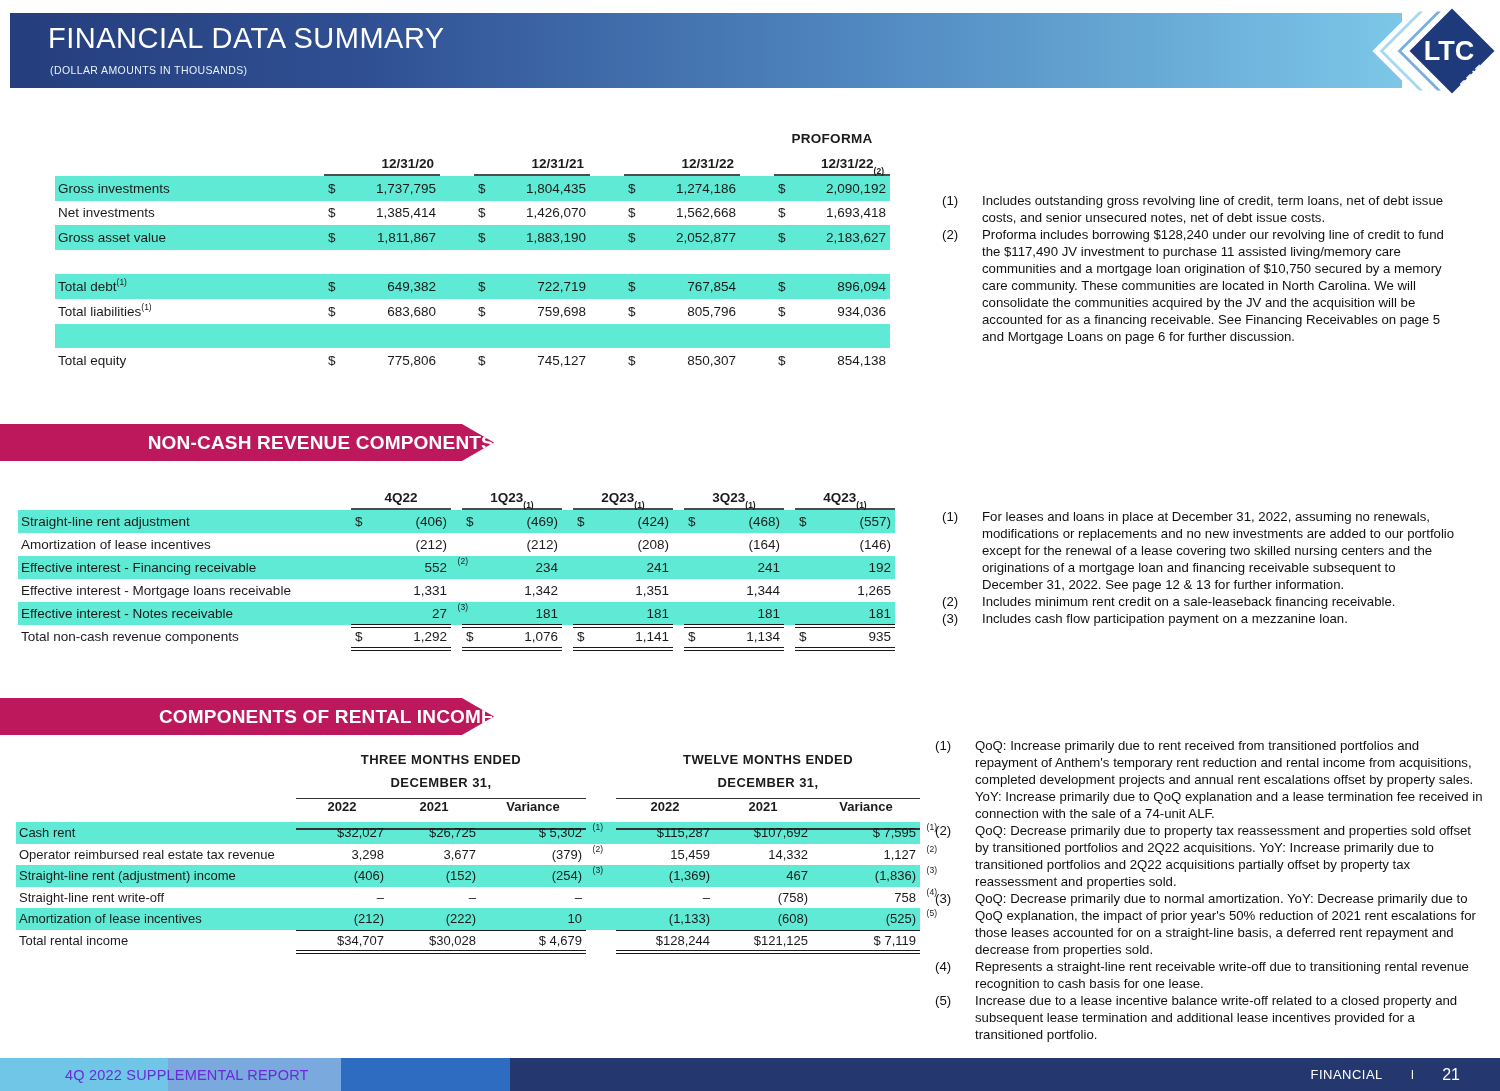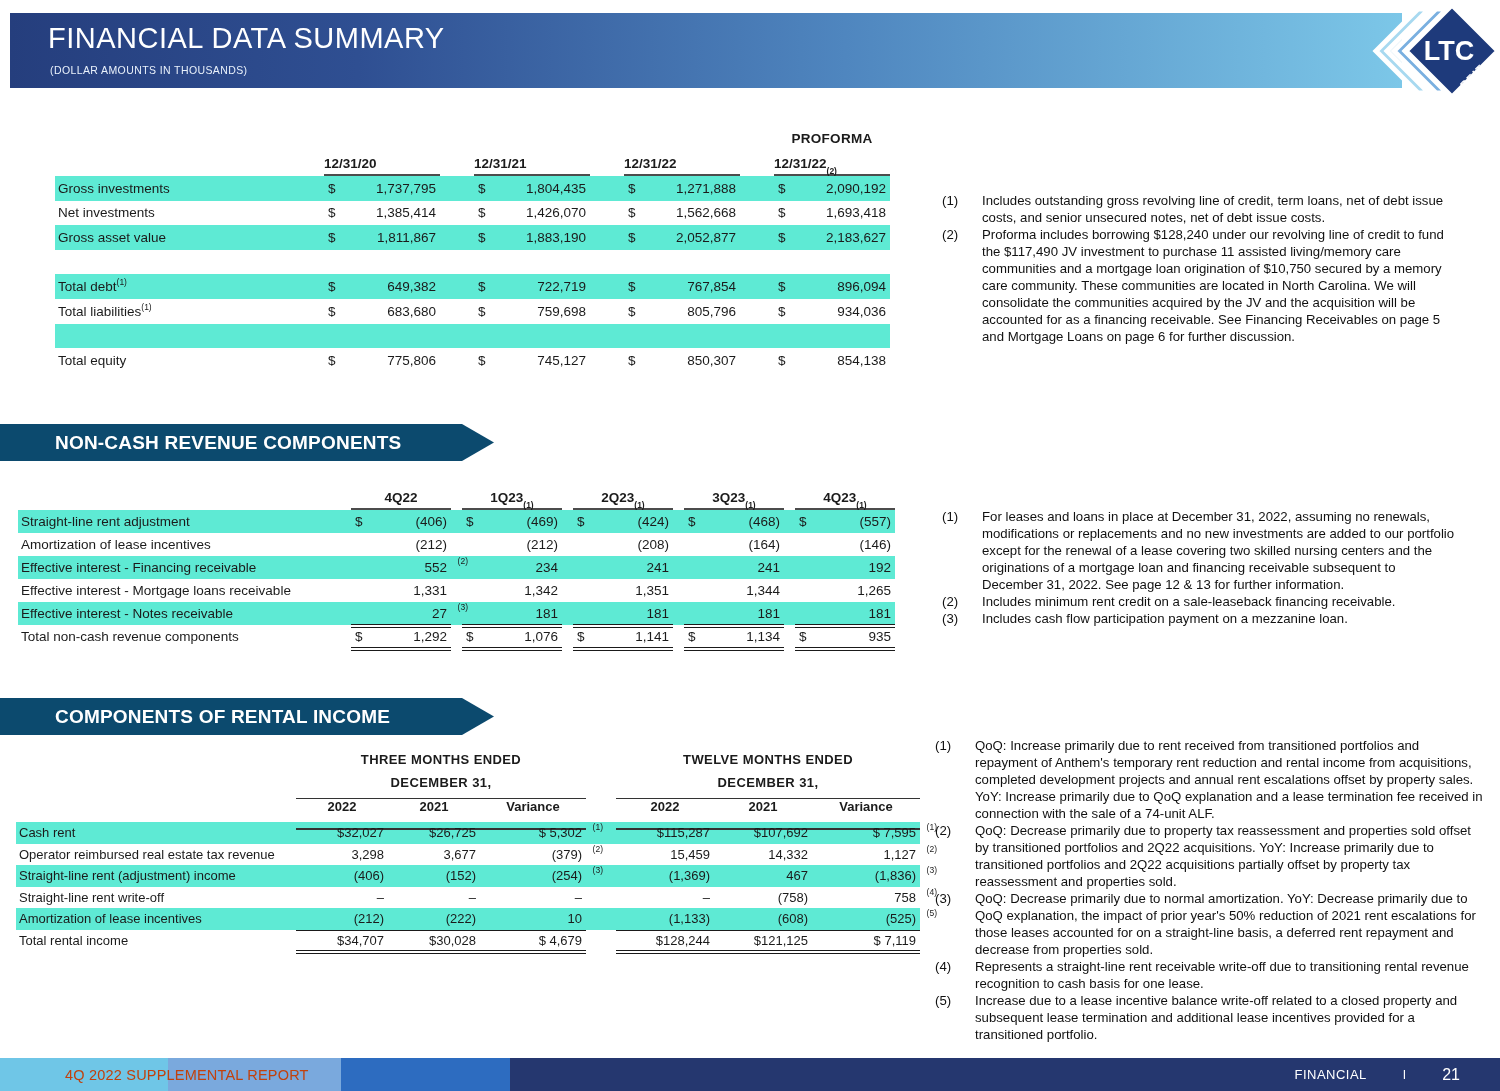--- a/index.html
+++ b/index.html
@@ -7,38 +7,38 @@
         font-family:"Liberation Sans",sans-serif;color:#1b1b1b;}
 
   
   .hdr{position:absolute;left:10px;top:13px;width:1392px;height:75px;
        background:linear-gradient(90deg,#253e7d 0%,#2f4f92 25%,#4f86bf 60%,#7cc7e8 100%);}
   .hdr-title{position:absolute;left:38px;top:9px;font-size:29px;color:#fff;font-weight:400;letter-spacing:.5px;}
   .hdr-sub{position:absolute;left:40px;top:51px;font-size:10.5px;color:#e9f1fb;letter-spacing:.4px;}
   .logo{position:absolute;left:1292px;top:0px;width:208px;height:102px;}
 
   
-  .sec{position:absolute;left:0;height:37px;width:494px;background:#0c4a6e;color:#fff;
+  .sec{position:absolute;left:0;height:37px;width:494px;background:#be185d;color:#fff;
        clip-path:polygon(0 0,462px 0,494px 50%,462px 100%,0 100%);
        display:flex;align-items:center;padding-left:55px;box-sizing:border-box;
-       font-size:19px;font-weight:700;letter-spacing:.2px;}
+       font-size:19px;font-weight:700;letter-spacing:.2px;justify-content:flex-end;}
   .sec2{top:424px;} .sec3{top:698px;}
 
   
   .tbl{position:absolute;font-size:13.5px;}
   .trow{display:grid;align-items:center;}
   .stripe{background:#5eead4;}
   .lbl{padding-left:3px;white-space:nowrap;}
   .money{position:relative;display:flex;align-items:center;height:100%;padding:0 4px;box-sizing:border-box;}
   .money .val{margin-left:auto;white-space:nowrap;}
   .money .dollar{white-space:nowrap;}
   .vsup{position:absolute;right:-17px;top:0px;font-size:8.5px;}
   sup{font-size:8.5px;vertical-align:6px;line-height:0;}
   .hcell{border-bottom:2px solid #4c4c4c;font-weight:700;height:100%;
-         display:flex;align-items:flex-end;padding:0 6px 3px 0;box-sizing:border-box;white-space:nowrap;}
+         display:flex;align-items:flex-end;justify-content:flex-end;padding:0 6px 3px 0;box-sizing:border-box;white-space:nowrap;}
   .hcell.center{justify-content:center;padding-right:0;}
   .pfcell{font-weight:700;text-align:center;letter-spacing:.3px;}
 
   
   .t1{left:55px;top:128px;}
   .t1 .trow{grid-template-columns:235px 116px 116px 116px 116px;column-gap:34px;height:24.6px;}
   .t1 .trow.hrow{height:27px;}
   .t1 .trow.pfrow{height:21px;}
 
   
@@ -70,22 +70,22 @@
   .n3{left:935px;top:737px;width:548px;}
 
   
   .footer{position:absolute;left:0;top:1058px;width:1500px;height:33px;}
   .fseg{position:absolute;top:0;height:33px;}
   .fs1{left:0;width:168px;background:#6fc6e7;}
   .fs2{left:168px;width:173px;background:#7aa9dd;}
   .fs3{left:341px;width:169px;background:#2d6cc0;}
   .fs4{left:510px;width:990px;background:#25376f;}
   .f-report{position:absolute;left:65px;top:0;height:33px;display:flex;align-items:center;
-            color:#c2410c;font-size:14.5px;letter-spacing:.2px;}
-  .f-right{position:absolute;right:40px;top:0;height:33px;display:flex;align-items:center;gap:36px;color:#fff;}
+            color:#6d28d9;font-size:14.5px;letter-spacing:.2px;}
+  .f-right{position:absolute;right:40px;top:0;height:33px;display:flex;align-items:center;gap:28px;color:#fff;}
   .f-sec{font-size:13px;letter-spacing:.5px;} .f-div{font-size:12px;} .f-page{font-size:16px;}
 </style>
 </head>
 <body>
 
 <div class="page">
 
   <div class="hdr">
     <div class="hdr-title">FINANCIAL DATA SUMMARY</div>
     <div class="hdr-sub">(DOLLAR AMOUNTS IN THOUSANDS)</div>
@@ -129,21 +129,21 @@
         <div class="money">
           <span class="dollar">$</span>
           <span class="val">1,737,795</span>
         </div>
         <div class="money">
           <span class="dollar">$</span>
           <span class="val">1,804,435</span>
         </div>
         <div class="money">
           <span class="dollar">$</span>
-          <span class="val">1,271,888</span>
+          <span class="val">1,274,186</span>
         </div>
         <div class="money">
           <span class="dollar">$</span>
           <span class="val">2,090,192</span>
         </div>
       </div>
       <div class="trow">
         <div class="lbl"><span class="label-text">Net investments</span></div>
         <div class="money">
           <span class="dollar">$</span>

